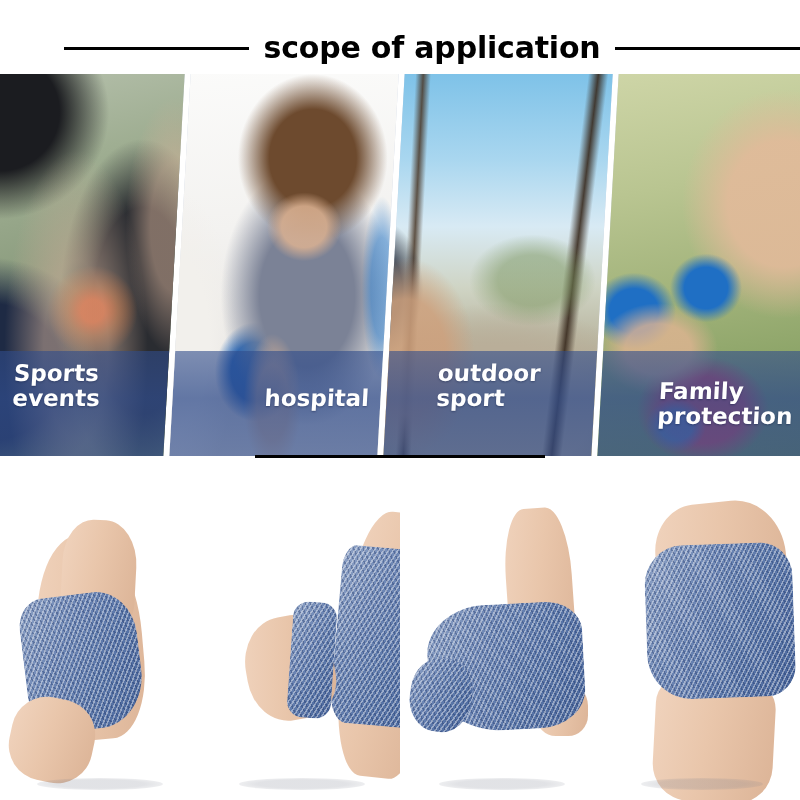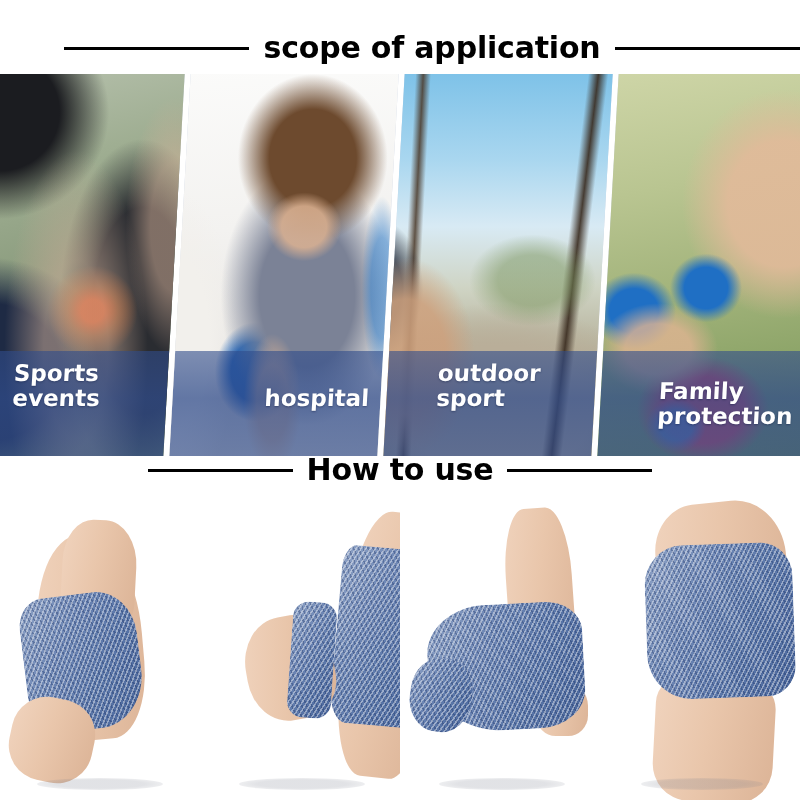--- a/index.html
+++ b/index.html
@@ -365,21 +365,20 @@
         <div class="photo ph-family"></div>
       </div>
       <div class="panel-label-band"></div>
       <div class="panel-label">Family protection</div>
     </div>
 
   </div>
 
   <div class="section-heading" id="heading-howto">
     <span class="rule"></span>
-    <span class="heading-text">How to use</span>
     <span class="rule"></span>
   </div>
 
   <div class="howto-row">
 
     <div class="step" id="step-1">
       <div class="step-photo">
         <div class="limb s1-hand"></div>
         <div class="limb s1-fingers"></div>
         <div class="wrap s1-wrap"></div>

